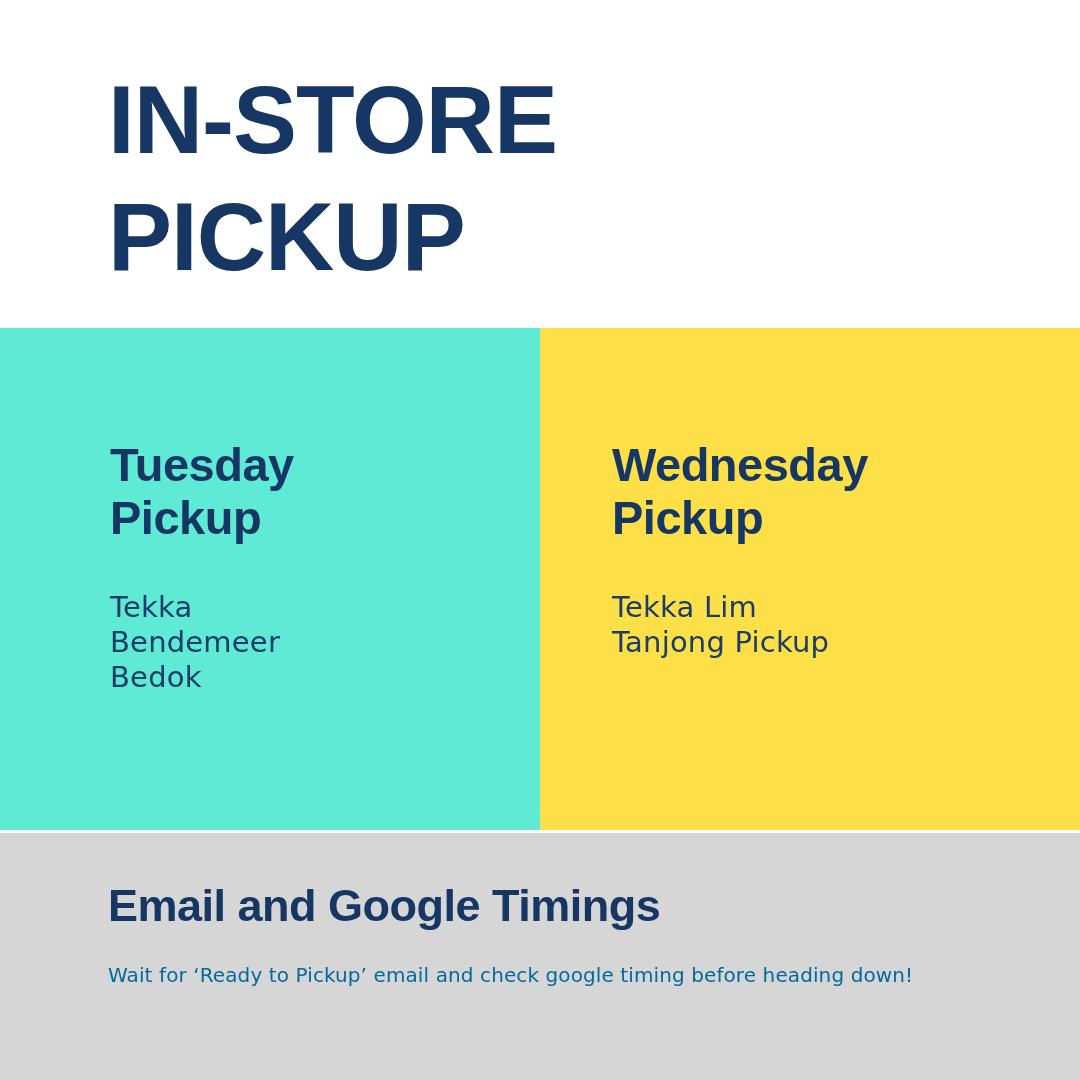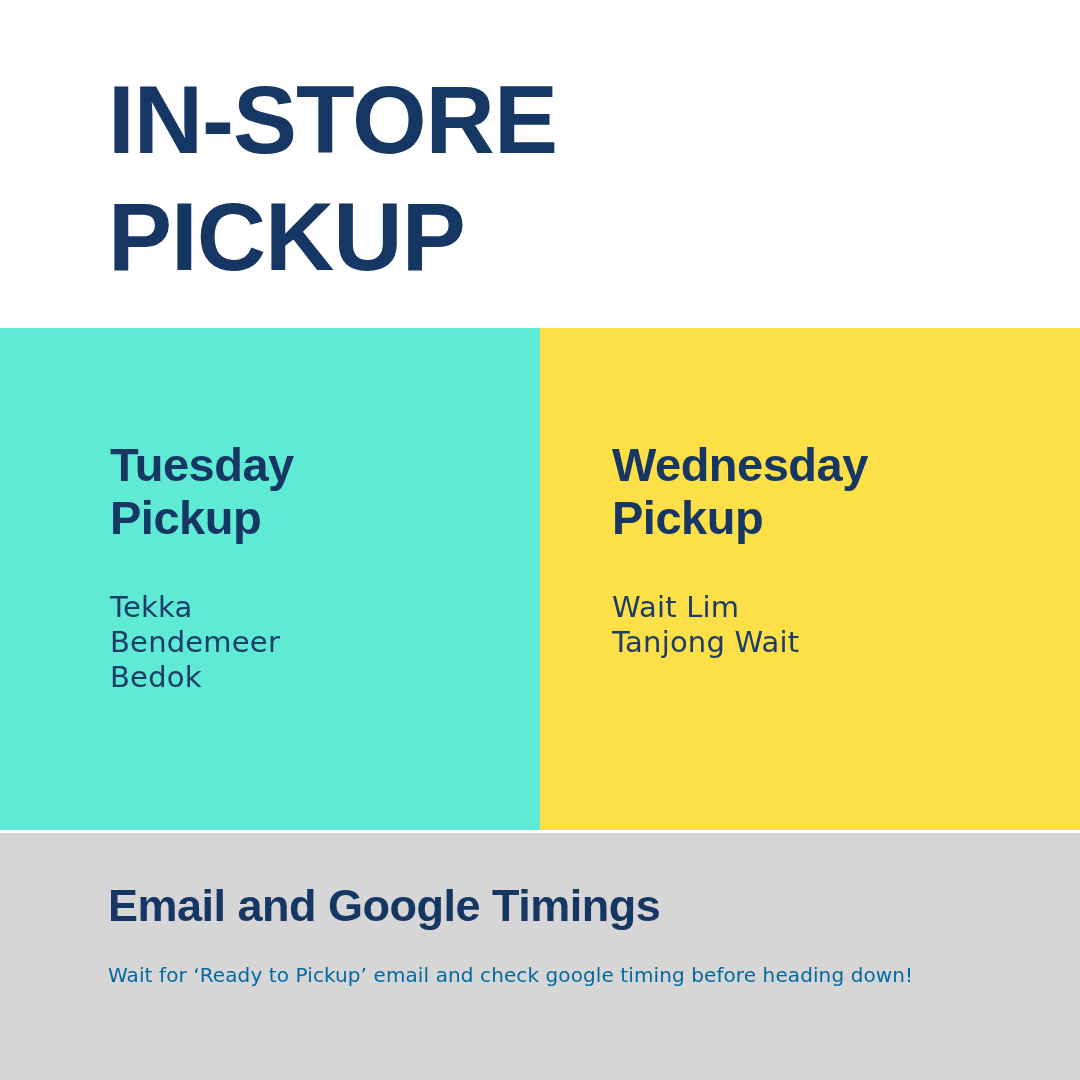--- a/index.html
+++ b/index.html
@@ -169,22 +169,22 @@
           <li class="location-item">Bedok</li>
         </ul>
       </div>
     </div>
 
     <div class="panel panel-right">
       <div class="panel-inner-right">
         <h2 class="panel-title">Wednesday
 Pickup</h2>
         <ul class="location-list">
-          <li class="location-item">Wait Lim</li>
-          <li class="location-item">Tanjong Wait</li>
+          <li class="location-item">Tekka Lim</li>
+          <li class="location-item">Tanjong Pickup</li>
         </ul>
       </div>
     </div>
 
   </div>
 
   <div class="band-divider"></div>
 
   <div class="footer-band">
     <div class="footer-inner">

